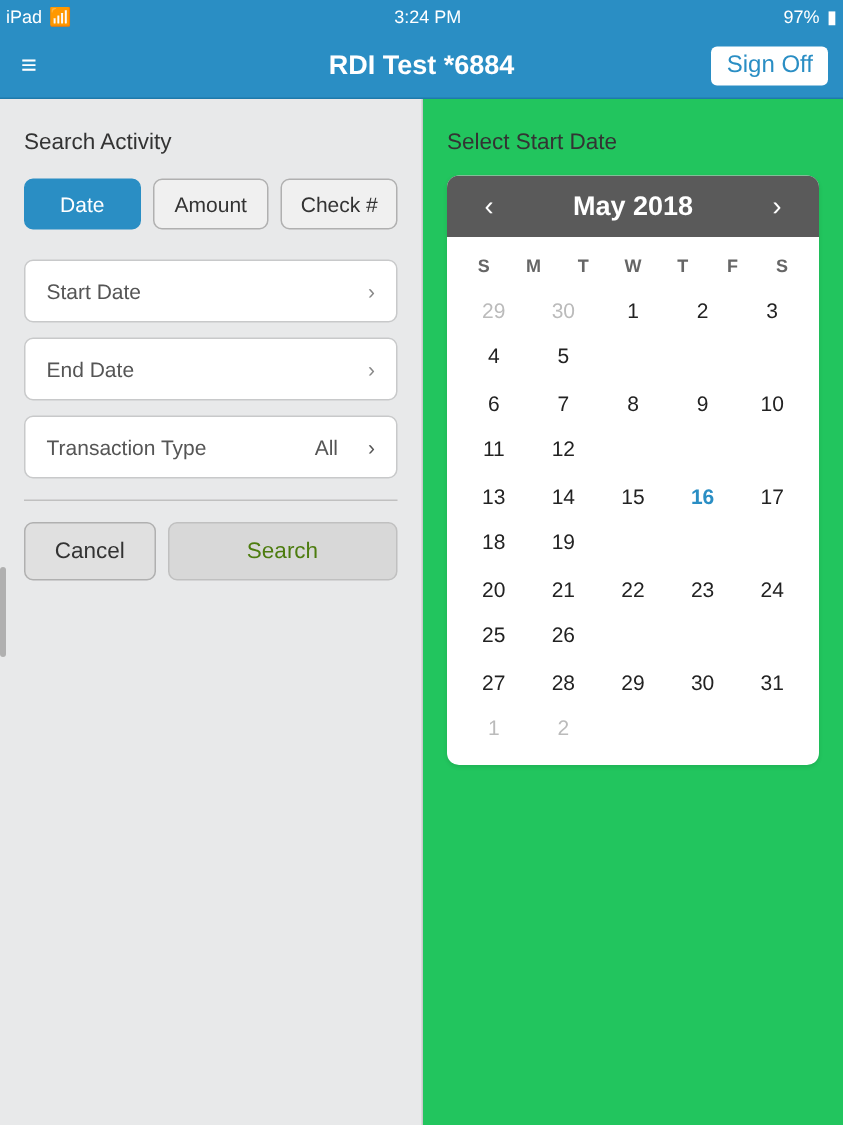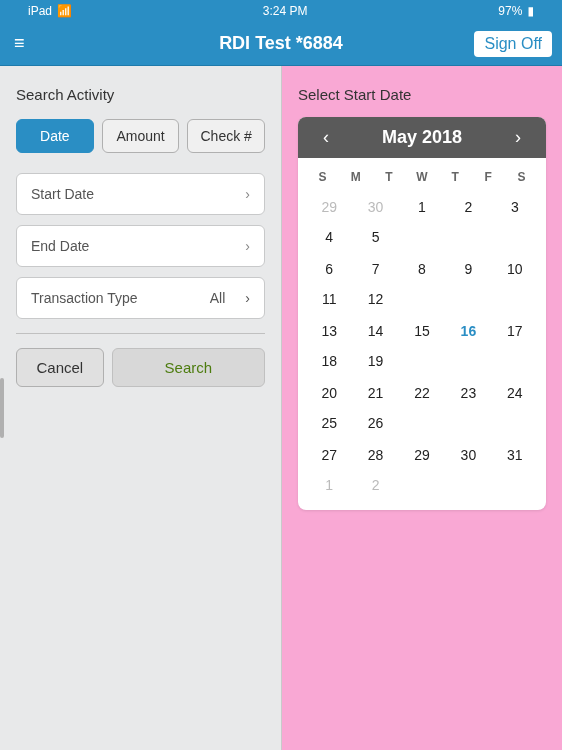--- a/index.html
+++ b/index.html
@@ -12,21 +12,21 @@
       position: relative;
     }
 
     
     .status-bar {
       background: #2a8ec4;
       height: 22px;
       display: flex;
       align-items: center;
       justify-content: space-between;
-      padding: 0 28px;
+      padding: 0 4px;
       color: white;
       font-size: 12px;
       font-weight: 500;
     }
     .status-left { display: flex; align-items: center; gap: 5px; }
     .status-right { display: flex; align-items: center; gap: 5px; }
 
     
     .header {
       background: #2a8ec4;
@@ -187,21 +187,21 @@
       transform: translateY(-50%);
       width: 4px;
       height: 60px;
       background: #b0b0b0;
       border-radius: 2px;
     }
 
     
     .right-panel {
       flex: 1;
-      background: #f9a8d4;
+      background: #22c55e;
       padding: 20px 16px;
     }
 
     .right-section-title {
       font-size: 15px;
       font-weight: 500;
       color: #333;
       margin-bottom: 14px;
     }
 

